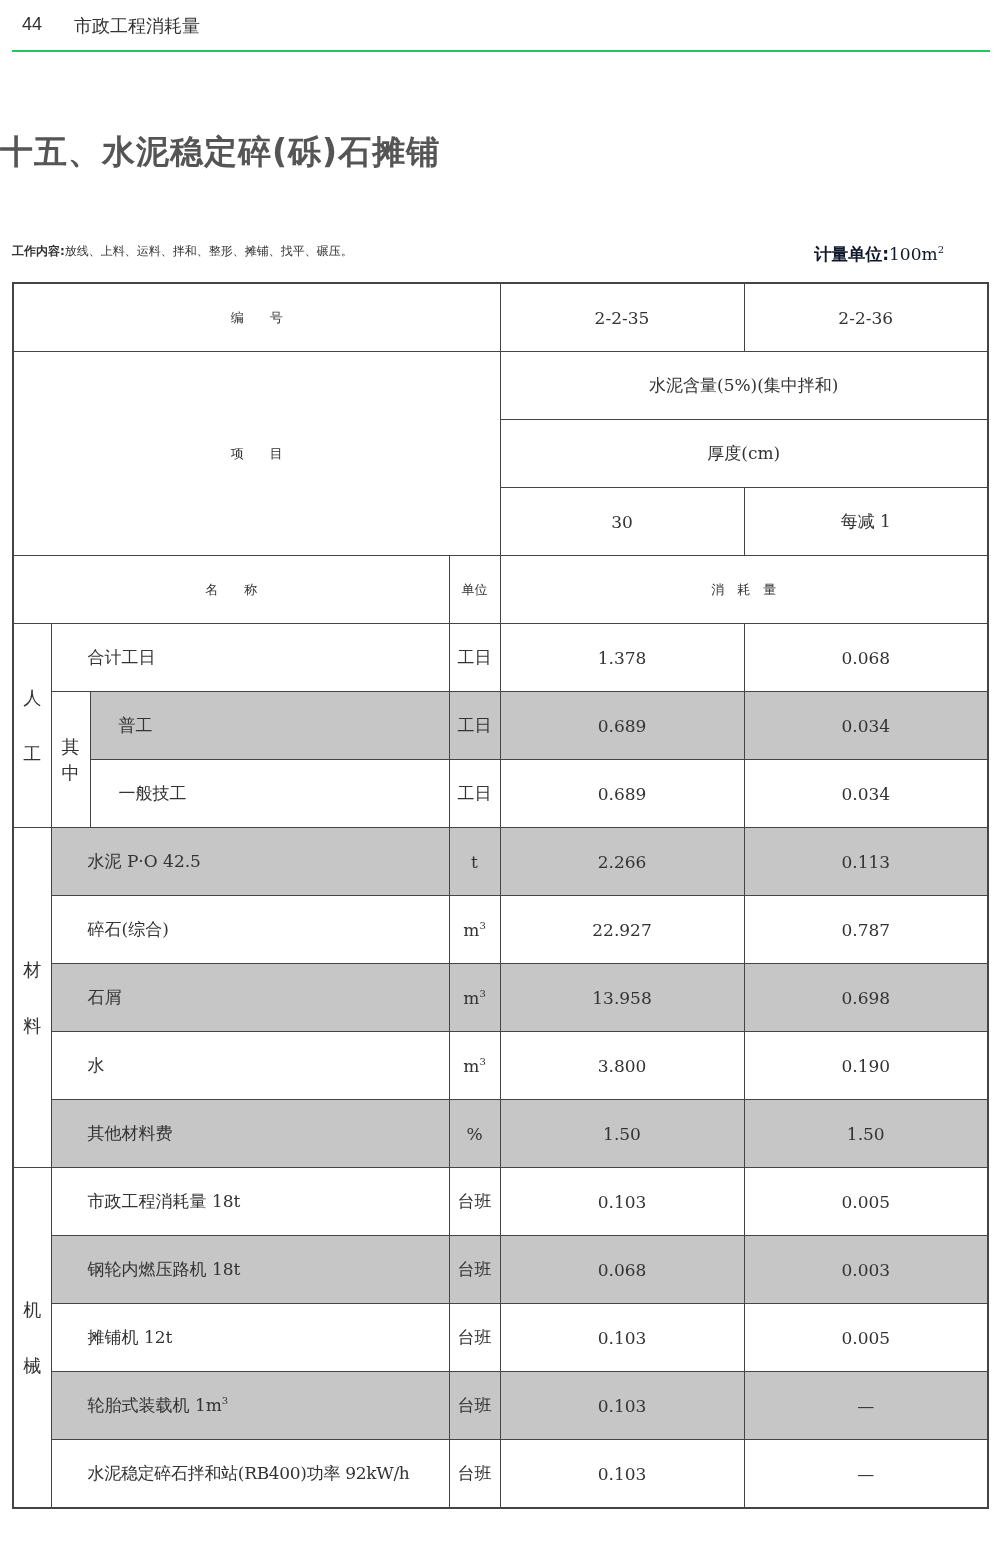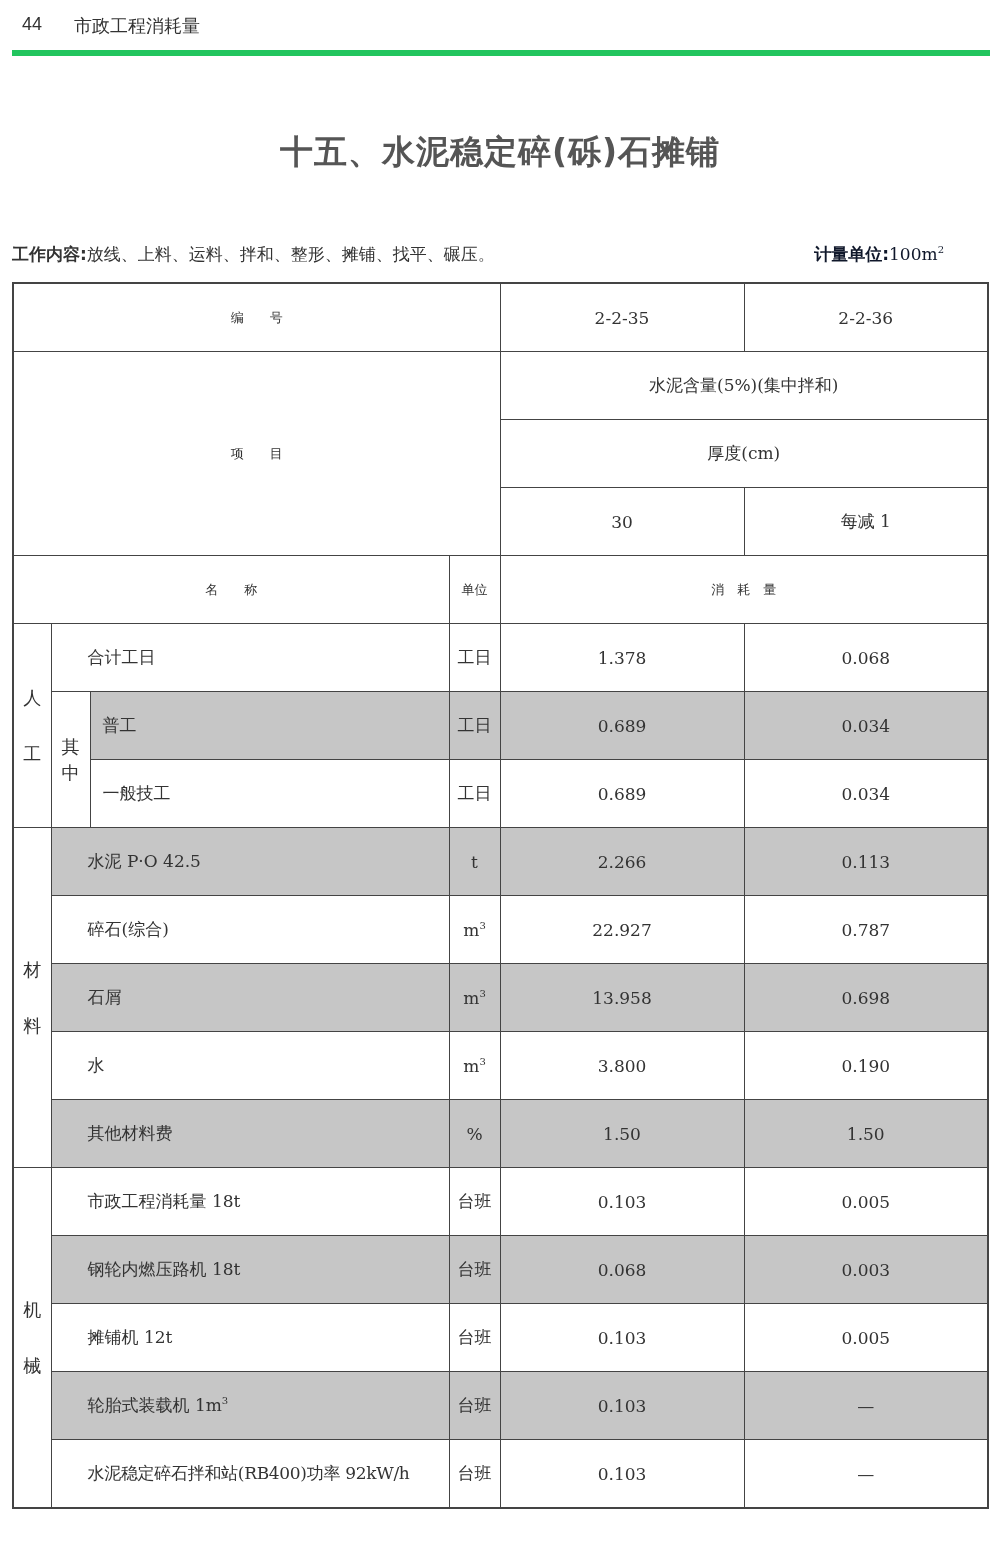--- a/index.html
+++ b/index.html
@@ -1,34 +1,34 @@
 <!DOCTYPE html>
 <html><head>
 <meta charset="utf-8">
 <style>
   html, body { margin: 0; padding: 0; background: #ffffff; }
   body { width: 1000px; height: 1545px; position: relative; overflow: hidden;
          font-family: "DejaVu Serif", "Liberation Serif", serif; color: #333; }
   .header { position: absolute; left: 12px; top: 10px; width: 978px; height: 40px;
-            border-bottom: 6px solid #22c55e; }
+            border-bottom: 2px solid #22c55e; }
   .header .pg { position: absolute; left: 10px; top: 4px; font-family: "Liberation Sans", sans-serif; font-size: 18px; color: #333; }
   .header .book { position: absolute; left: 62px; top: 4px; font-family: Liberation Serif, serif; font-size: 18px; color: #333; }
-  .title { position: absolute; left: 0; width: 1000px; top: 130px; text-align: center;
+  .title { position: absolute; left: 0; width: 1000px; top: 130px; 
            font-family: "DejaVu Sans", sans-serif; font-weight: bold; font-size: 33px; color: #555; letter-spacing: 1px; }
-  .work { position: absolute; left: 12px; top: 243px; font-size: 17px; color: #333; font-family: "DejaVu Serif", serif; }
+  .work { position: absolute; left: 12px; top: 243px; font-size: 12px; color: #333; font-family: "DejaVu Serif", serif; }
   .work b { font-family: "DejaVu Sans", sans-serif; font-weight: bold; }
   .unit { position: absolute; right: 56px; top: 243px; font-size: 17px; color: #0f172a; }
   .unit b { font-family: "DejaVu Sans", sans-serif; font-weight: bold; }
   sup { font-size: 10px; vertical-align: 7px; }
 
   table.q { position: absolute; left: 12px; top: 282px; width: 977px; border-collapse: collapse;
             border: 2px solid #444; table-layout: fixed; font-size: 17px; }
   table.q td { border: 1.5px solid #444; text-align: center; vertical-align: middle; padding: 0; height: 67px; }
   table.q td.name { text-align: left; padding-left: 36px; }
-  table.q td.name2 { text-align: left; padding-left: 12px; }
+  table.q td.name2 { text-align: left; padding-left: 28px; }
   table.q td.cat { line-height: 56px; font-size: 18px; }
   table.q td.sub { line-height: 26px; font-size: 18px; }
   table.q tr.shade td.s { background: #c6c6c6; }
   .hdr { font-family: "DejaVu Sans", sans-serif; font-size: 13px; }
 </style>
 </head>
 <body>
 
 <div class="header">
   <span class="pg">44</span>

